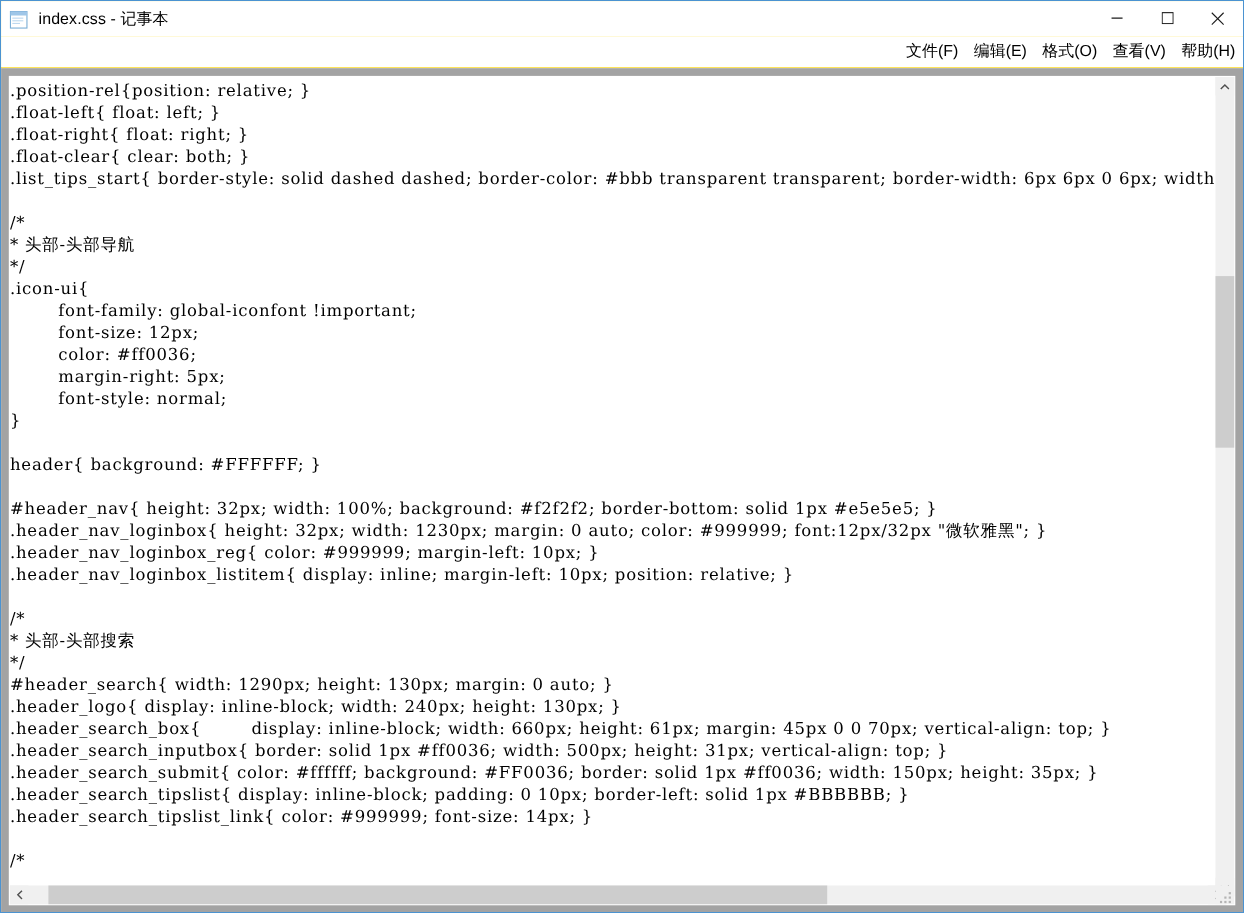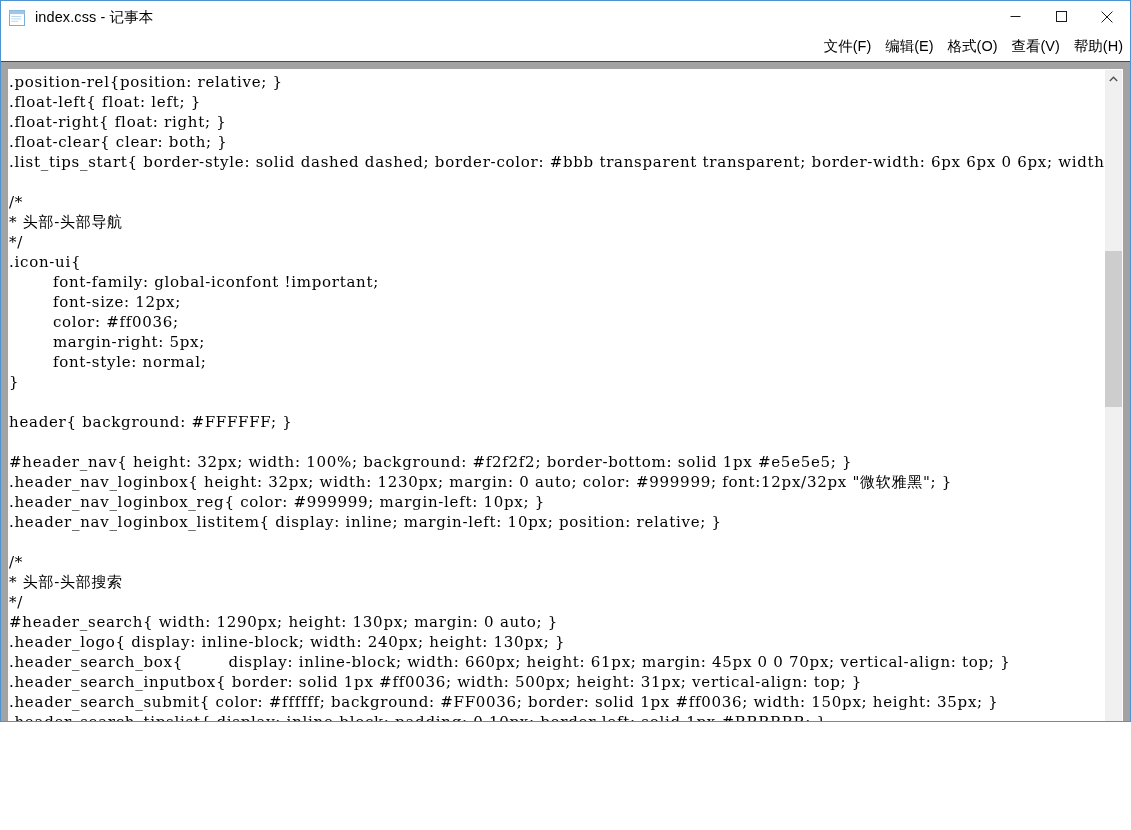--- a/index.html
+++ b/index.html
@@ -10,22 +10,22 @@
   body {
     width: 1131px;
     height: 830px;
     overflow: hidden;
     font-family: "Liberation Sans", sans-serif;
   }
 
   #window {
     position: relative;
     width: 1131px;
-    height: 722px;
-    background: #b91c1c;
+    height: 830px;
+    background: #fde047;
     box-sizing: border-box;
     border: 1px solid #4b93d1;
     overflow: hidden;
   }
 
   
   #titlebar {
     position: relative;
     height: 32px;
     background: #ffffff;

